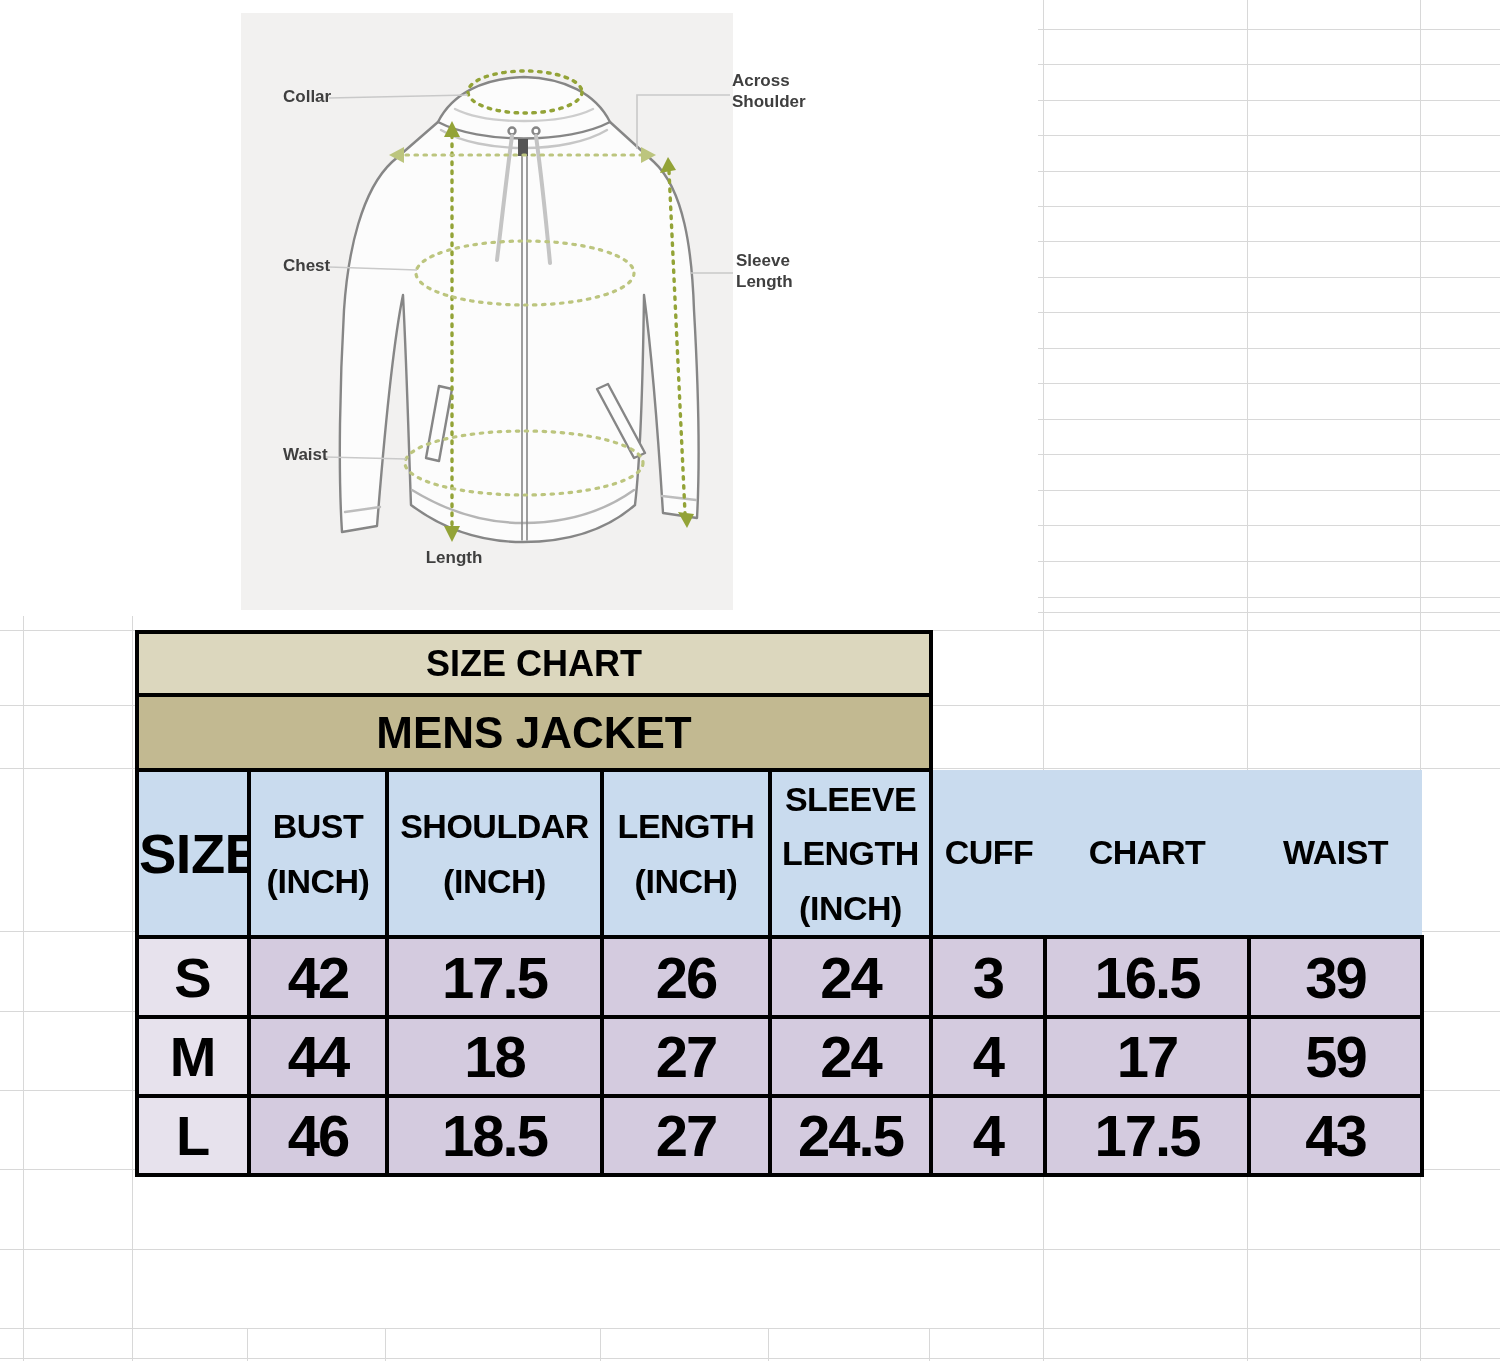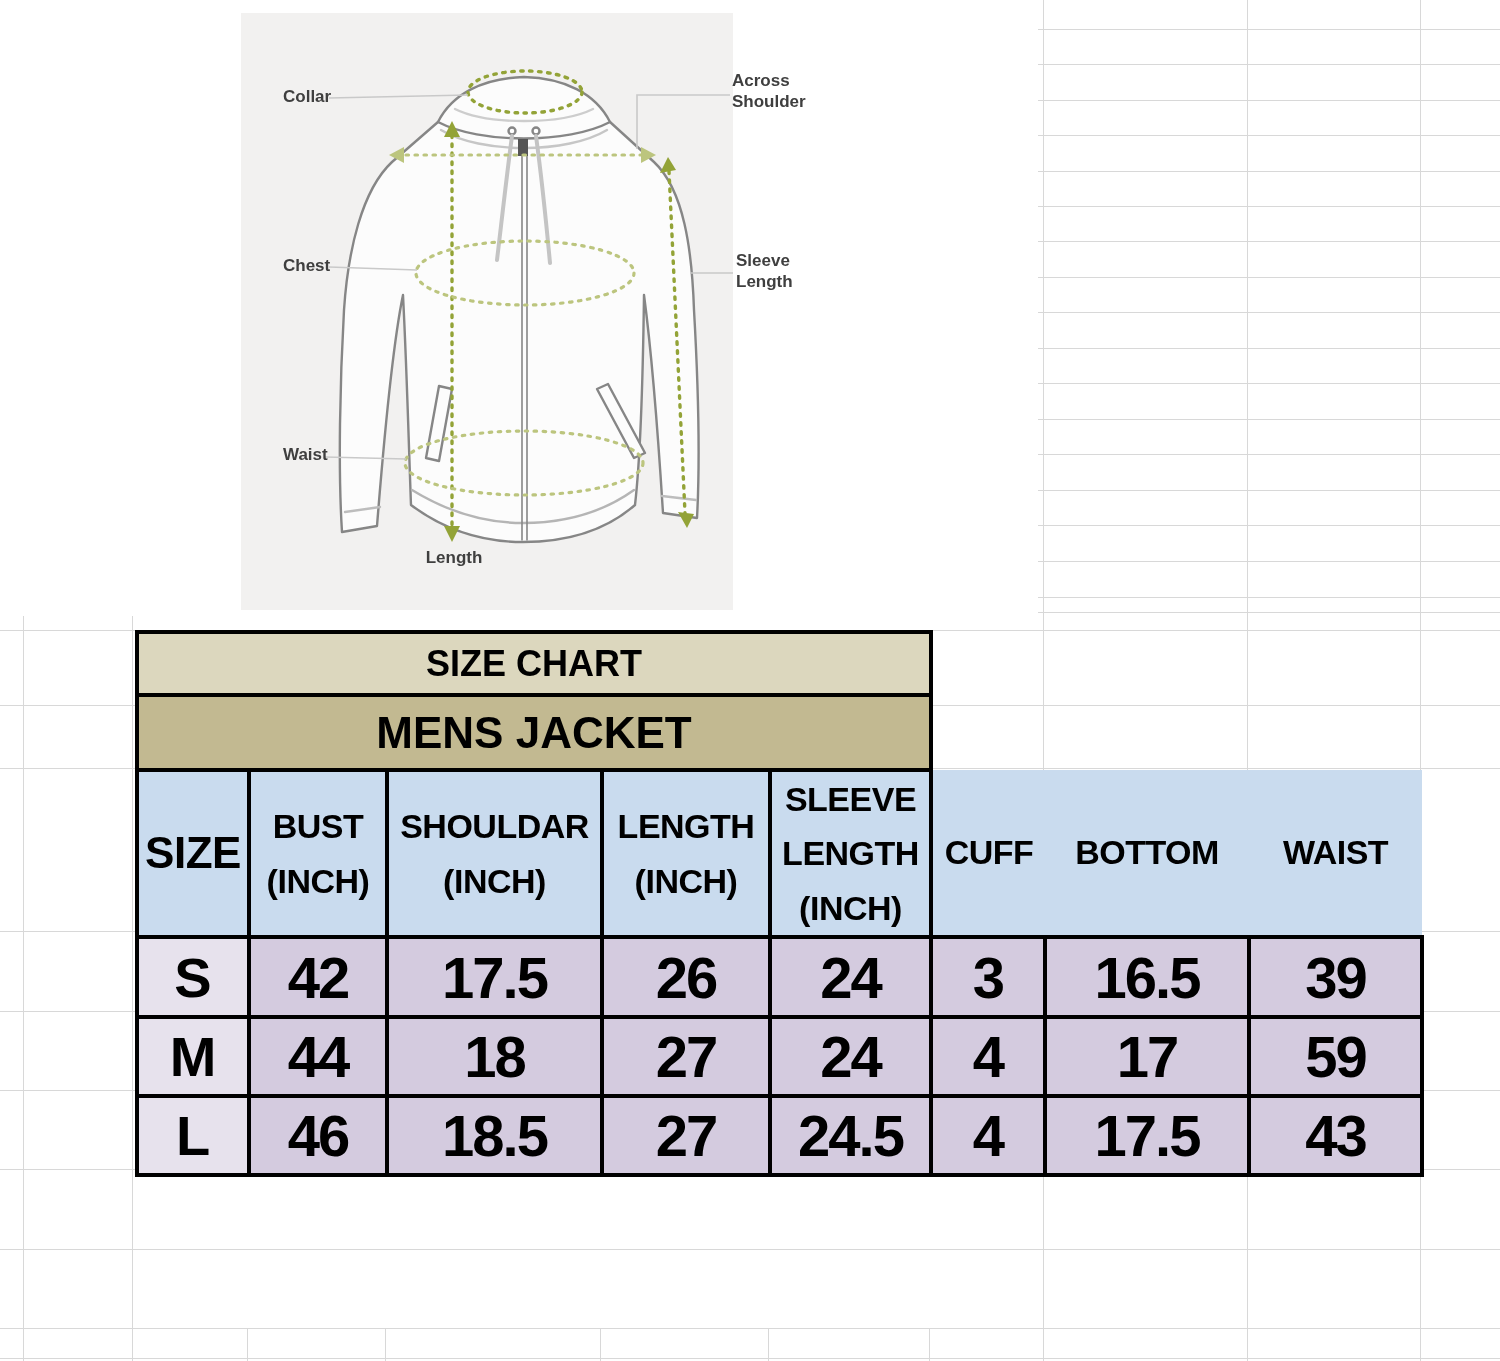--- a/index.html
+++ b/index.html
@@ -18,21 +18,21 @@
   
   #size-table{position:absolute;left:135px;top:630px;width:1285px;z-index:2;
               border-collapse:collapse;table-layout:fixed;}
   #size-table td{padding:0;margin:0;text-align:center;vertical-align:middle;
                  color:#000;font-weight:bold;overflow:hidden;}
   td.b{border:4px solid var(--border-color,#000);}
   td.tan1{background:var(--header-fill,#C2B991);font-size:44px;letter-spacing:0;}
   td.tan2{background:var(--subheader-fill,#DCD7BE);font-size:36px;}
   td.hb,td.hf{background:var(--column-header-fill,#C9DBEE);font-size:34px;
               line-height:1.6;white-space:pre-line;letter-spacing:-0.5px;}
-  td.hb.first{font-size:44px;}
+  td.hb.first{font-size:56px;}
   td.hf{border:none;}
   td.plain{border:none;background:transparent;}
   td.rowlabel{background:var(--row-label-fill,#E7E2ED);font-size:56px;}
   td.val{background:var(--data-cell-fill,#D4CBDF);font-size:58px;letter-spacing:-2px;}
 </style>
 </head>
 <body>
 
 <div id="sheet">
 
@@ -157,21 +157,21 @@
           <td class="b hb">BUST
 (INCH)</td>
           <td class="b hb">SHOULDAR
 (INCH)</td>
           <td class="b hb">LENGTH
 (INCH)</td>
           <td class="b hb">SLEEVE
 LENGTH
 (INCH)</td>
           <td class="hf">CUFF</td>
-          <td class="hf">BOTTOM</td>
+          <td class="hf">CHART</td>
           <td class="hf">WAIST</td>
         </tr>
         <tr style="height: 80px;">
           <td class="b rowlabel">S</td>
           <td class="b val">42</td>
           <td class="b val">17.5</td>
           <td class="b val">26</td>
           <td class="b val">24</td>
           <td class="b val">3</td>
           <td class="b val">16.5</td>

